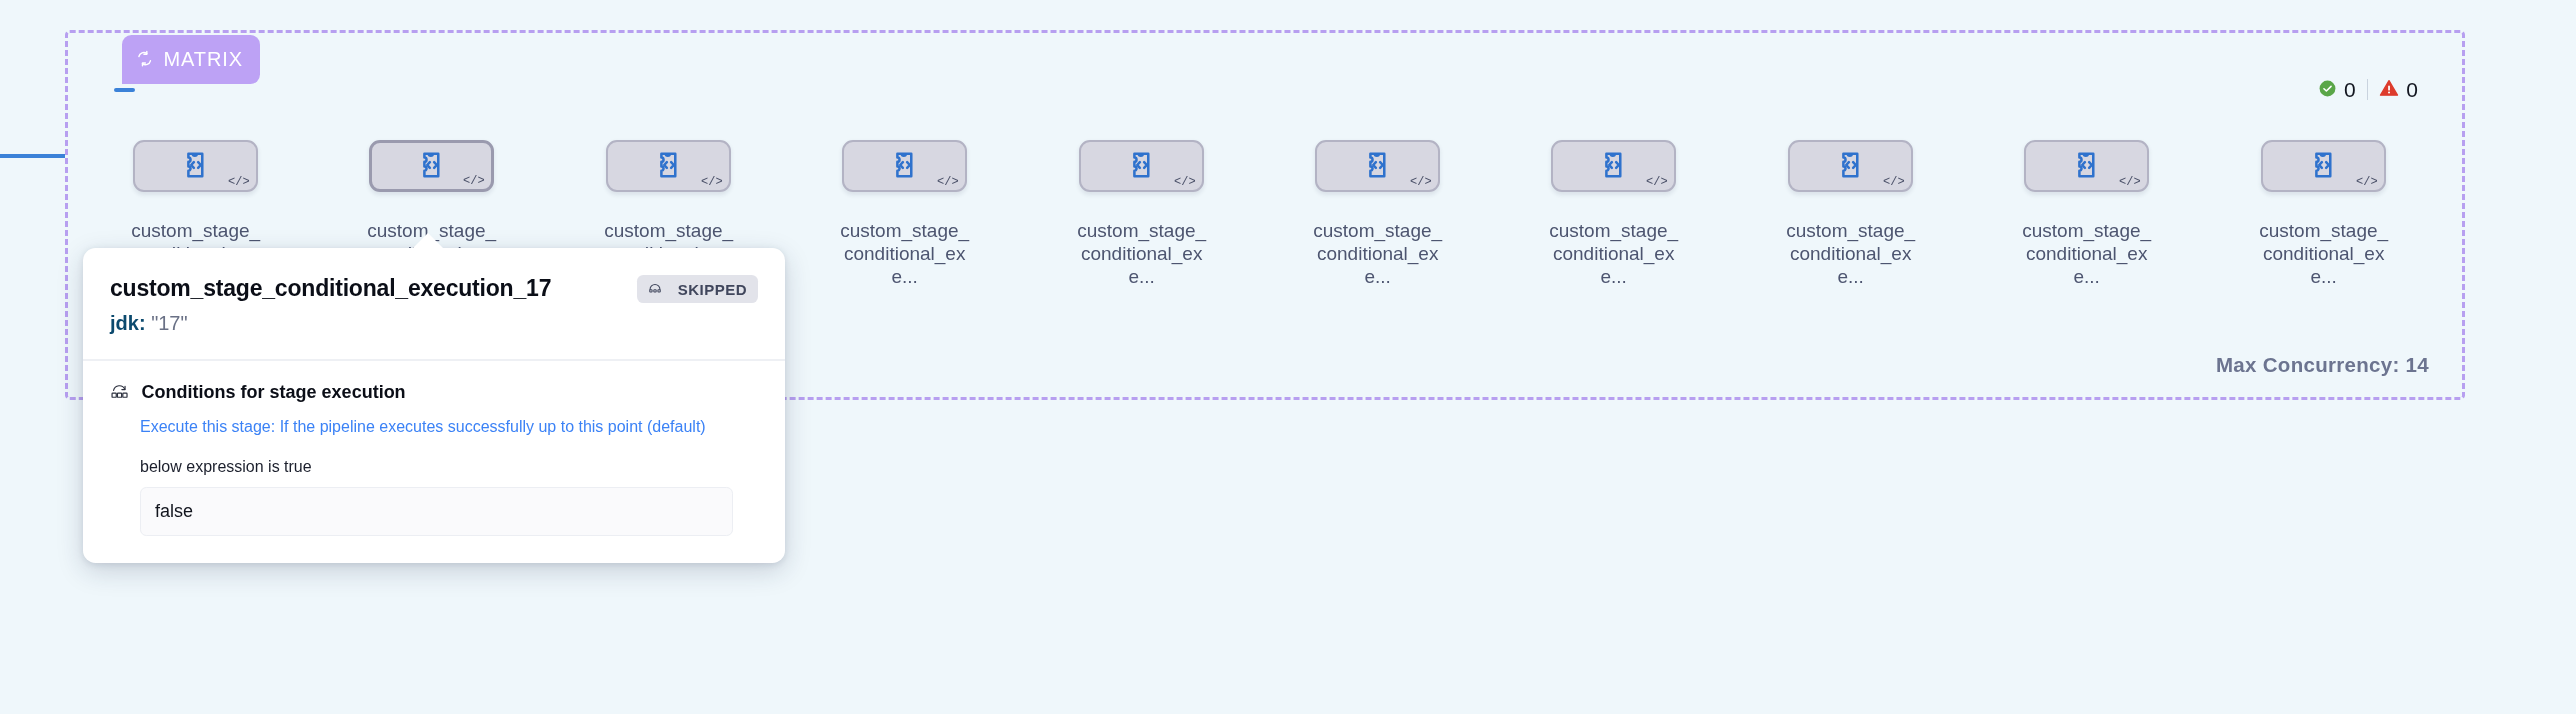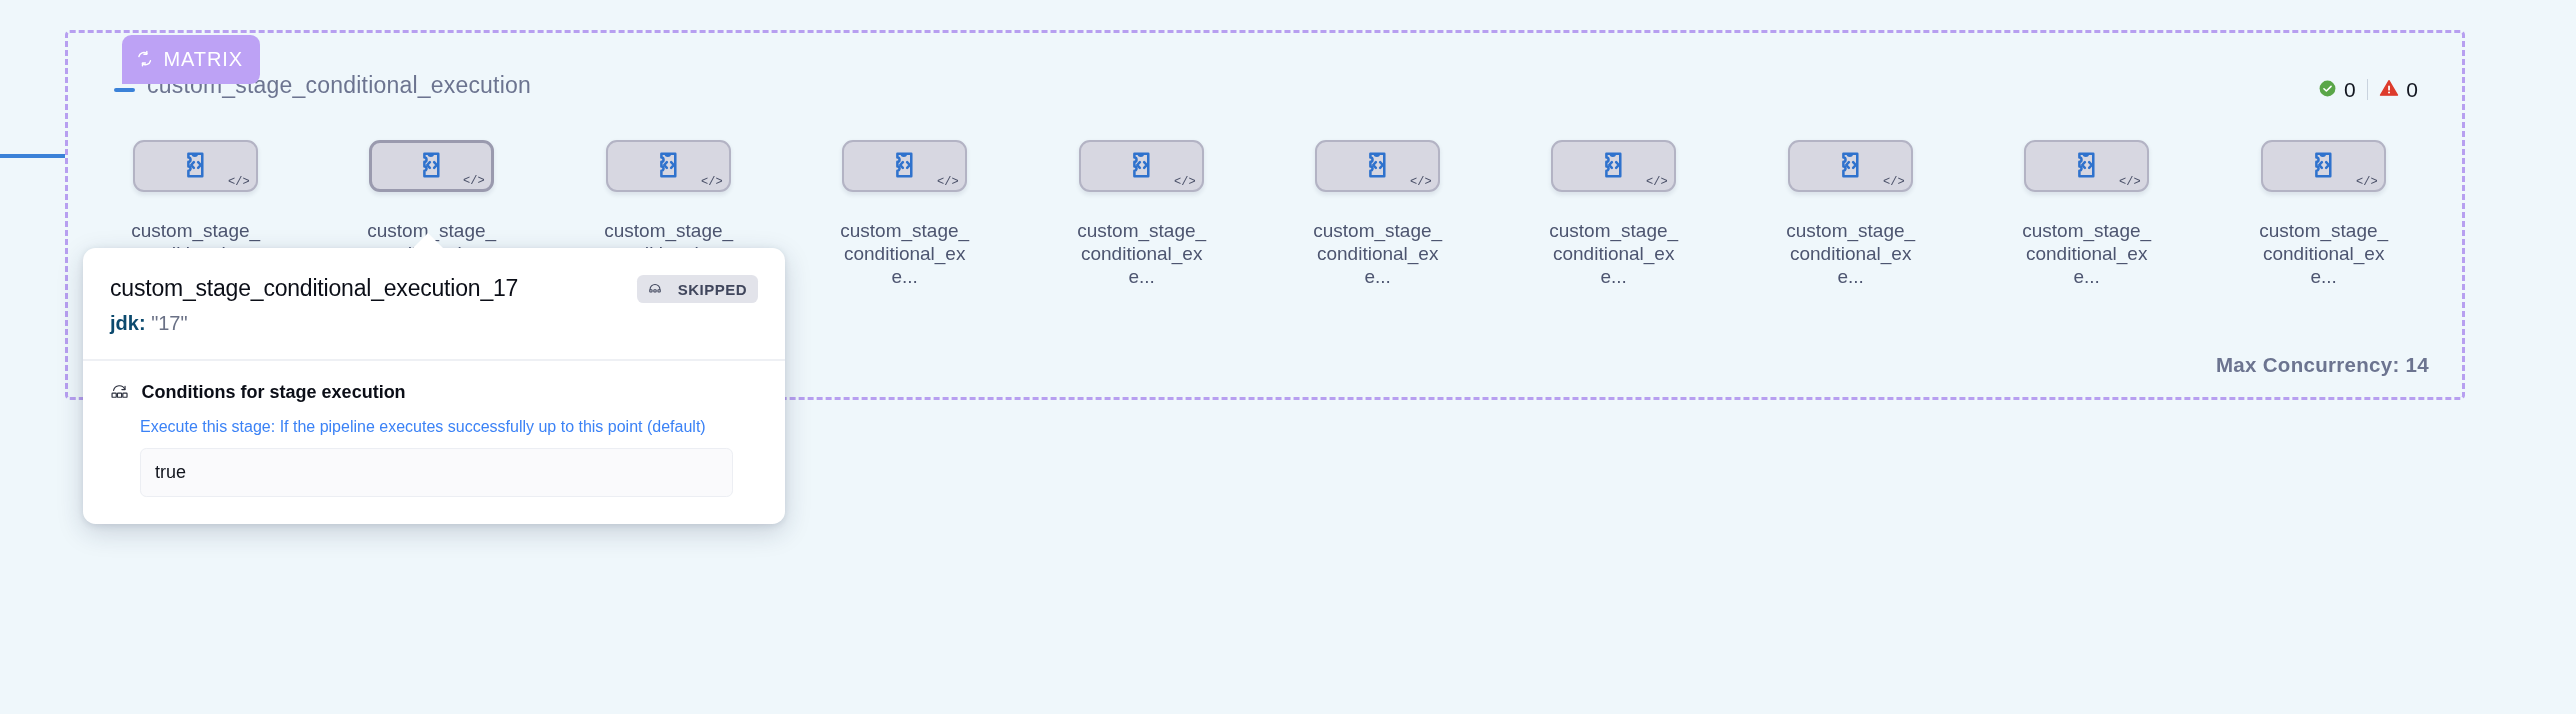--- a/index.html
+++ b/index.html
@@ -207,21 +207,21 @@
   }
   .tt-head {
     padding: 27px 27px 6.3px 27px;
     display: flex;
     align-items: flex-start;
     justify-content: space-between;
     gap: 16px;
   }
   .tt-title {
     font-size: 23px;
-    font-weight: 400;
+    font-weight: 700;
     color: #0b0e17;
     letter-spacing: -0.2px;
   }
   .status-badge {
     display: inline-flex;
     align-items: center;
     gap: 16px;
     background: #e2e3ea;
     border-radius: 6.3px;
     padding: 5.5px 11px;
@@ -314,21 +314,20 @@
       </span>
       <span class="label">MATRIX</span>
     </div>
 
     <div class="group-header"></div>
 
     <div class="collapse-btn">
       <span class="bar"></span>
     </div>
 
-    <div class="group-title">custom_stage_conditional_execution</div>
 
     <div class="status-counters">
       <div class="counter">
         <span>
           <svg width="19" height="19" viewBox="0 0 24 24">
             <circle cx="12" cy="12" r="10" fill="#5aa648"></circle>
             <polyline points="7.5,12.3 10.6,15.2 16.5,9.3" fill="none" stroke="#ffffff" stroke-width="2" stroke-linecap="round" stroke-linejoin="round"></polyline>
           </svg>
         </span>
         <span class="num">0</span>
@@ -498,19 +497,20 @@
             <rect x="9.4" y="14" width="5.3" height="5.3" rx="0.8"></rect>
             <rect x="16.2" y="14" width="5.3" height="5.3" rx="0.8"></rect>
           </svg>
         </span>
         <span class="title">Conditions for stage execution</span>
       </div>
 
       <div class="cond-desc">Execute this stage: If the pipeline executes successfully up to this point (default)</div>
 
 
-
-      <div class="expr-box">true</div>
+      <div class="cond-sub">below expression is true</div>
+
+      <div class="expr-box">false</div>
     </div>
   </div>
 
 </div>
 
 
 </body></html>

